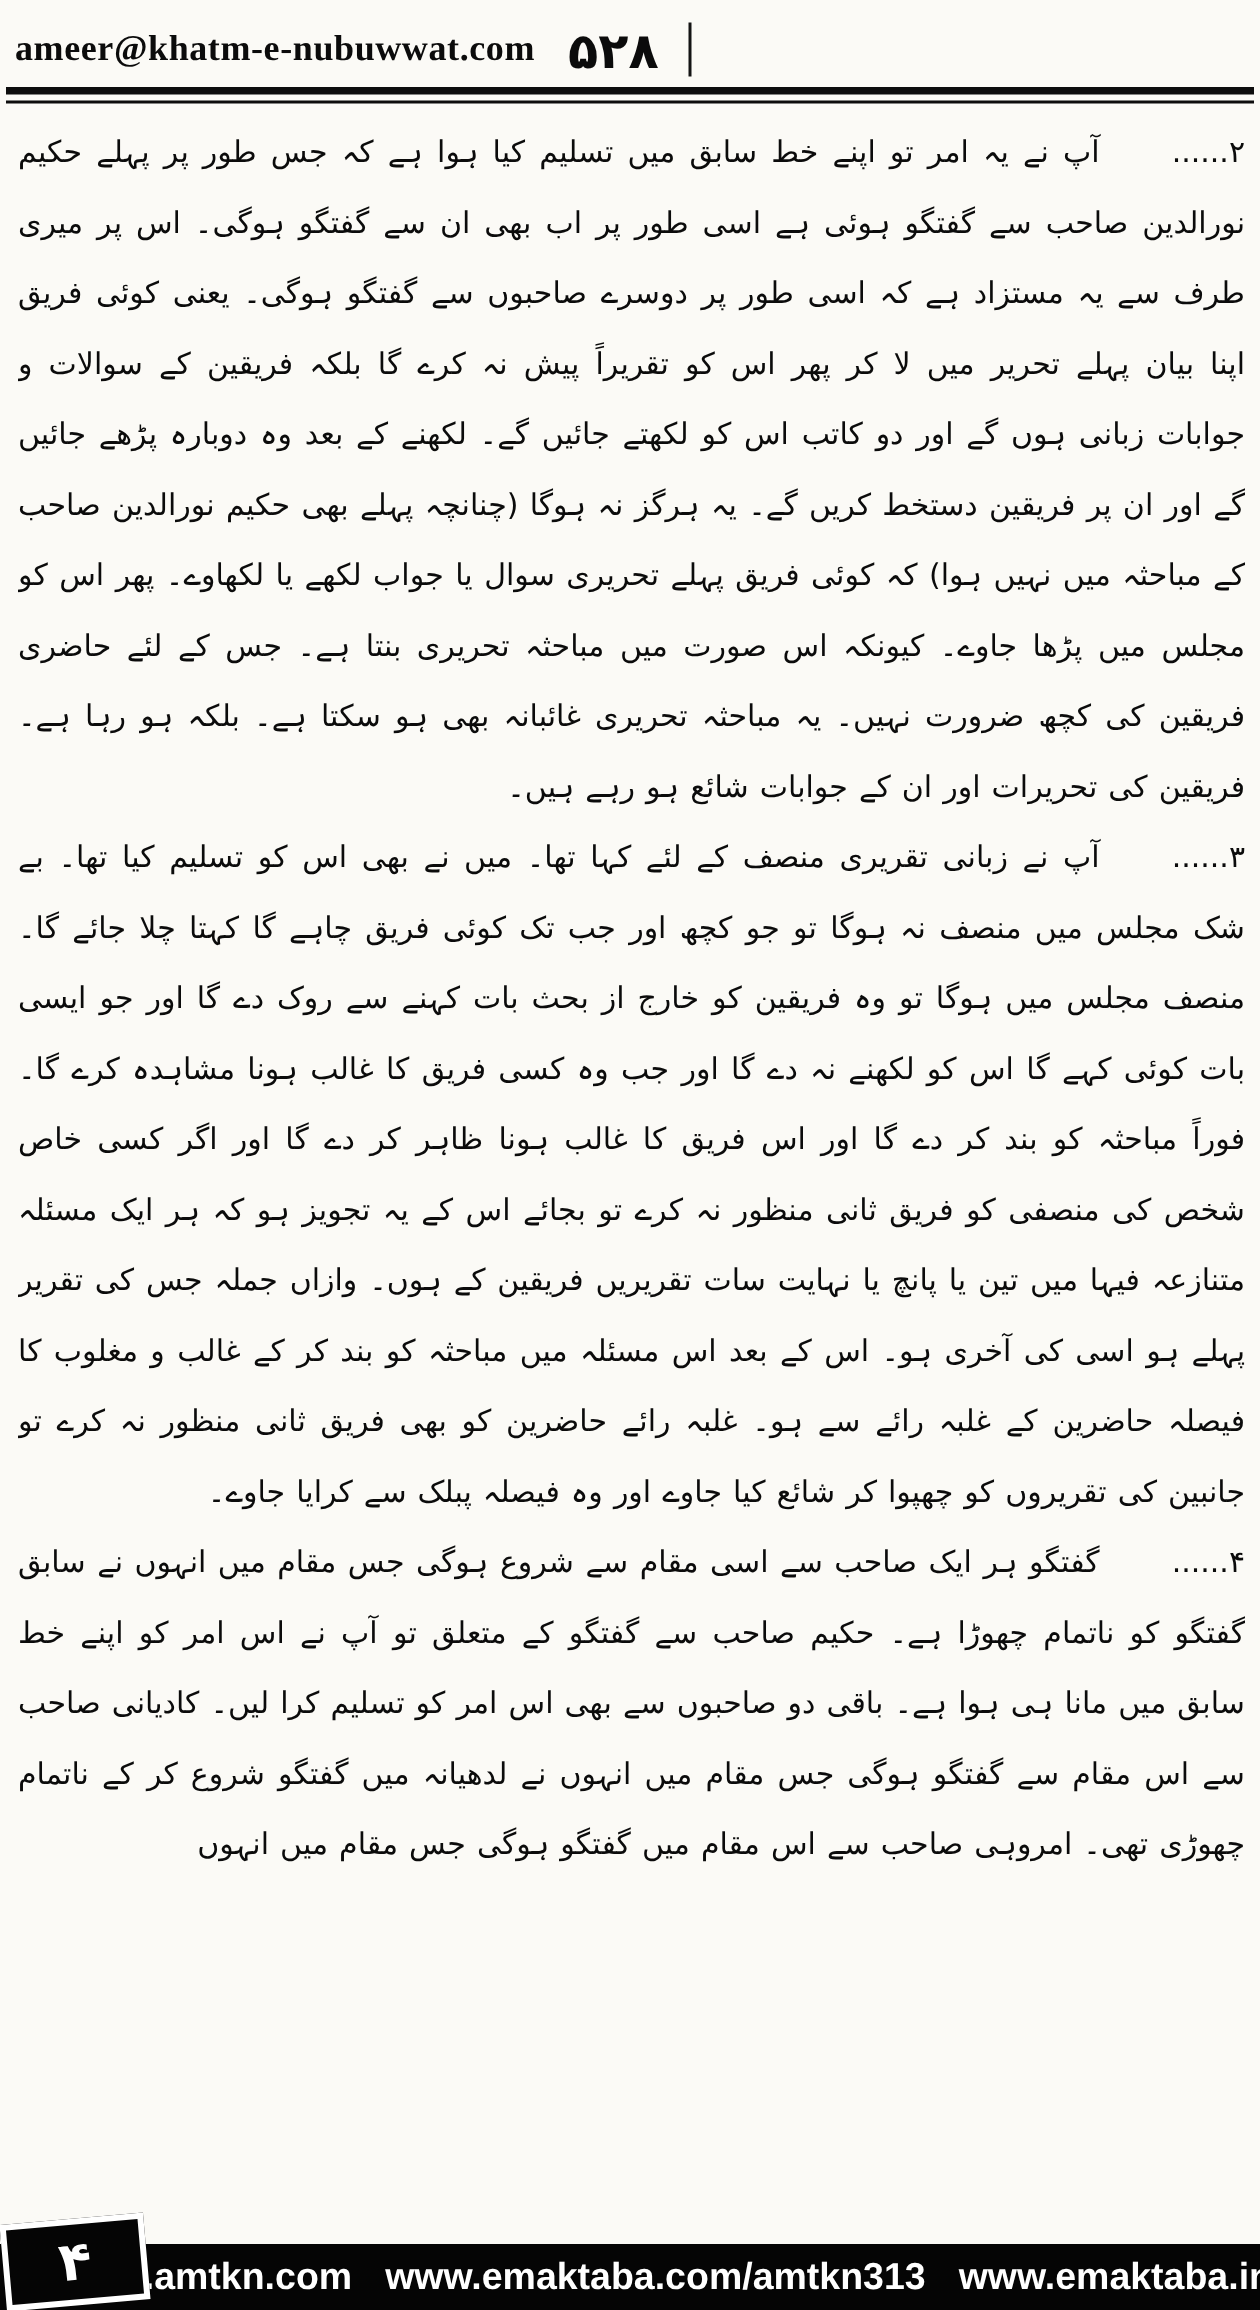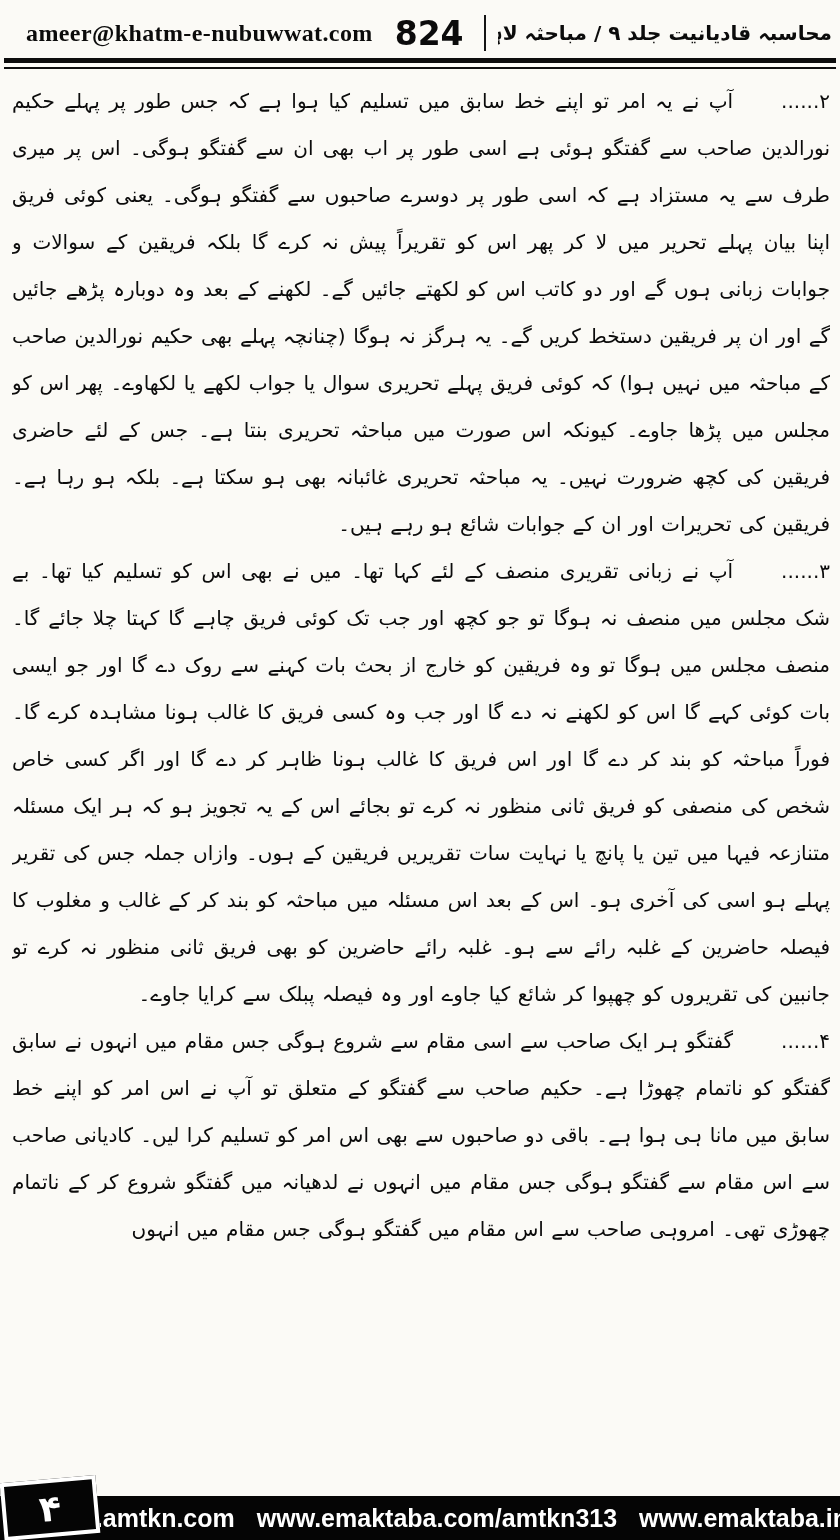--- a/index.html
+++ b/index.html
@@ -4,21 +4,21 @@
 <style>
   * { margin:0; padding:0; box-sizing:border-box; }
   html,body { width:840px; height:1540px; }
   body { background:#e8e6e1; font-family:"DejaVu Sans", sans-serif; }
   .page {
     position:relative; width:840px; height:1540px;
     background:#fbfaf6; overflow:hidden; color:#0b0b0b;
   }
   
   .header {
-    position:absolute; top:0; left:16px; right:0; height:58px;
+    position:absolute; top:0; left:0; right:0; height:58px;
     display:flex; align-items:center; padding:8px 8px 0 10px;
   }
   .email {
     font-family:"Liberation Serif", serif; font-weight:700;
     font-size:24px; letter-spacing:.4px; white-space:nowrap;
   }
   .pagenum {
     font-weight:700; font-size:33px; margin:0 16px 0 22px; white-space:nowrap;
   }
   .vsep { width:2px; height:36px; background:#141414; margin:0 12px 0 4px; }
@@ -58,23 +58,22 @@
   }
   .corner span { color:#ffffff; font-size:36px; font-weight:700; }
 </style>
 </head>
 <body>
 
 <div class="page">
 
   <header class="header">
     <div class="email">ameer@khatm-e-nubuwwat.com</div>
-    <div class="pagenum">824</div>
+    <div class="pagenum">۵۲۸</div>
     <div class="vsep"></div>
-    <div class="title">محاسبہ قادیانیت جلد ۹ / مباحثہ لاہور</div>
   </header>
 
   <div class="rule"></div>
 
   <main class="body">
     <p class="para"><span class="para-num">۲......</span><span>آپ نے یہ امر تو اپنے خط سابق میں تسلیم کیا ہوا ہے کہ جس طور پر پہلے حکیم نورالدین صاحب سے گفتگو ہوئی ہے اسی طور پر اب بھی ان سے گفتگو ہوگی۔ اس پر میری طرف سے یہ مستزاد ہے کہ اسی طور پر دوسرے صاحبوں سے گفتگو ہوگی۔ یعنی کوئی فریق اپنا بیان پہلے تحریر میں لا کر پھر اس کو تقریراً پیش نہ کرے گا بلکہ فریقین کے سوالات و جوابات زبانی ہوں گے اور دو کاتب اس کو لکھتے جائیں گے۔ لکھنے کے بعد وہ دوبارہ پڑھے جائیں گے اور ان پر فریقین دستخط کریں گے۔ یہ ہرگز نہ ہوگا (چنانچہ پہلے بھی حکیم نورالدین صاحب کے مباحثہ میں نہیں ہوا) کہ کوئی فریق پہلے تحریری سوال یا جواب لکھے یا لکھاوے۔ پھر اس کو مجلس میں پڑھا جاوے۔ کیونکہ اس صورت میں مباحثہ تحریری بنتا ہے۔ جس کے لئے حاضری فریقین کی کچھ ضرورت نہیں۔ یہ مباحثہ تحریری غائبانہ بھی ہو سکتا ہے۔ بلکہ ہو رہا ہے۔ فریقین کی تحریرات اور ان کے جوابات شائع ہو رہے ہیں۔</span></p>
 
     <p class="para"><span class="para-num">۳......</span><span>آپ نے زبانی تقریری منصف کے لئے کہا تھا۔ میں نے بھی اس کو تسلیم کیا تھا۔ بے شک مجلس میں منصف نہ ہوگا تو جو کچھ اور جب تک کوئی فریق چاہے گا کہتا چلا جائے گا۔ منصف مجلس میں ہوگا تو وہ فریقین کو خارج از بحث بات کہنے سے روک دے گا اور جو ایسی بات کوئی کہے گا اس کو لکھنے نہ دے گا اور جب وہ کسی فریق کا غالب ہونا مشاہدہ کرے گا۔ فوراً مباحثہ کو بند کر دے گا اور اس فریق کا غالب ہونا ظاہر کر دے گا اور اگر کسی خاص شخص کی منصفی کو فریق ثانی منظور نہ کرے تو بجائے اس کے یہ تجویز ہو کہ ہر ایک مسئلہ متنازعہ فیہا میں تین یا پانچ یا نہایت سات تقریریں فریقین کے ہوں۔ وازاں جملہ جس کی تقریر پہلے ہو اسی کی آخری ہو۔ اس کے بعد اس مسئلہ میں مباحثہ کو بند کر کے غالب و مغلوب کا فیصلہ حاضرین کے غلبہ رائے سے ہو۔ غلبہ رائے حاضرین کو بھی فریق ثانی منظور نہ کرے تو جانبین کی تقریروں کو چھپوا کر شائع کیا جاوے اور وہ فیصلہ پبلک سے کرایا جاوے۔</span></p>
 
     <p class="para"><span class="para-num">۴......</span><span>گفتگو ہر ایک صاحب سے اسی مقام سے شروع ہوگی جس مقام میں انہوں نے سابق گفتگو کو ناتمام چھوڑا ہے۔ حکیم صاحب سے گفتگو کے متعلق تو آپ نے اس امر کو اپنے خط سابق میں مانا ہی ہوا ہے۔ باقی دو صاحبوں سے بھی اس امر کو تسلیم کرا لیں۔ کادیانی صاحب سے اس مقام سے گفتگو ہوگی جس مقام میں انہوں نے لدھیانہ میں گفتگو شروع کر کے ناتمام چھوڑی تھی۔ امروہی صاحب سے اس مقام میں گفتگو ہوگی جس مقام میں انہوں</span></p>

